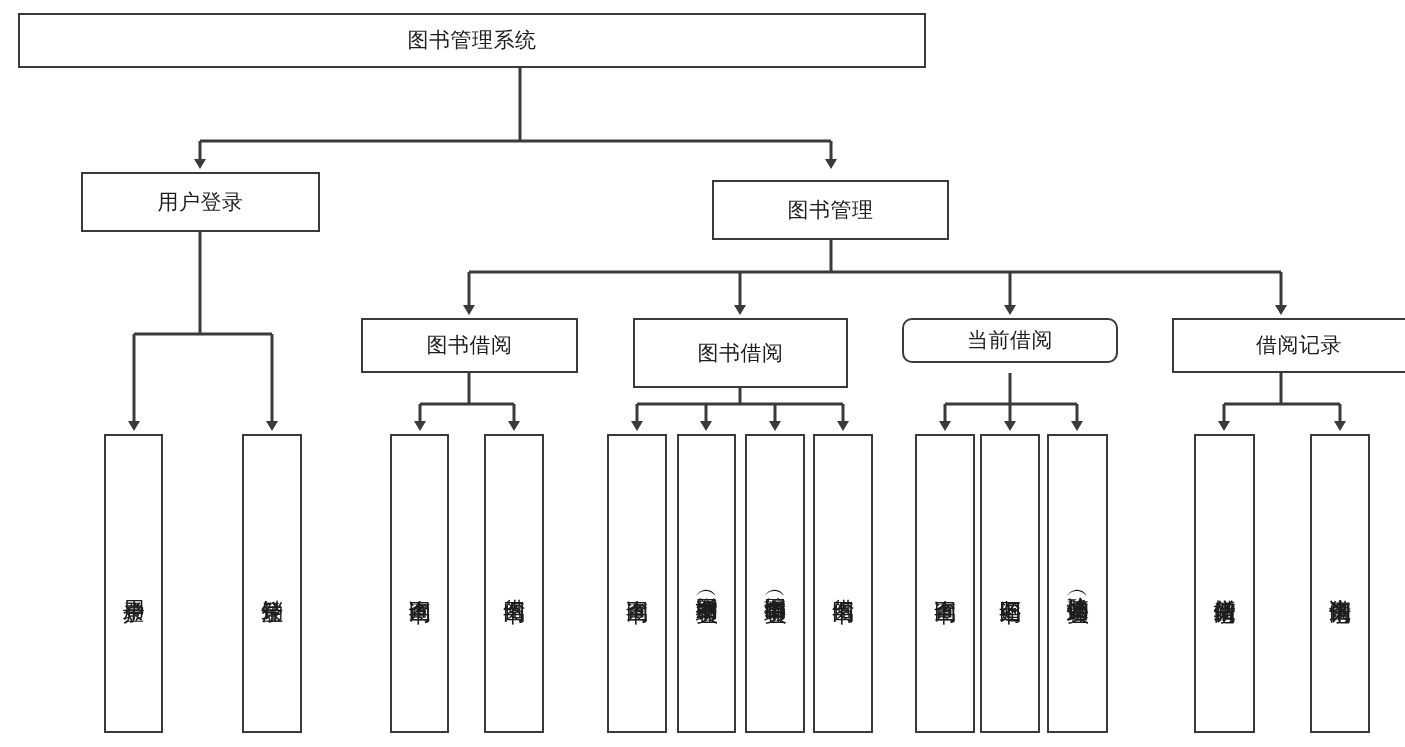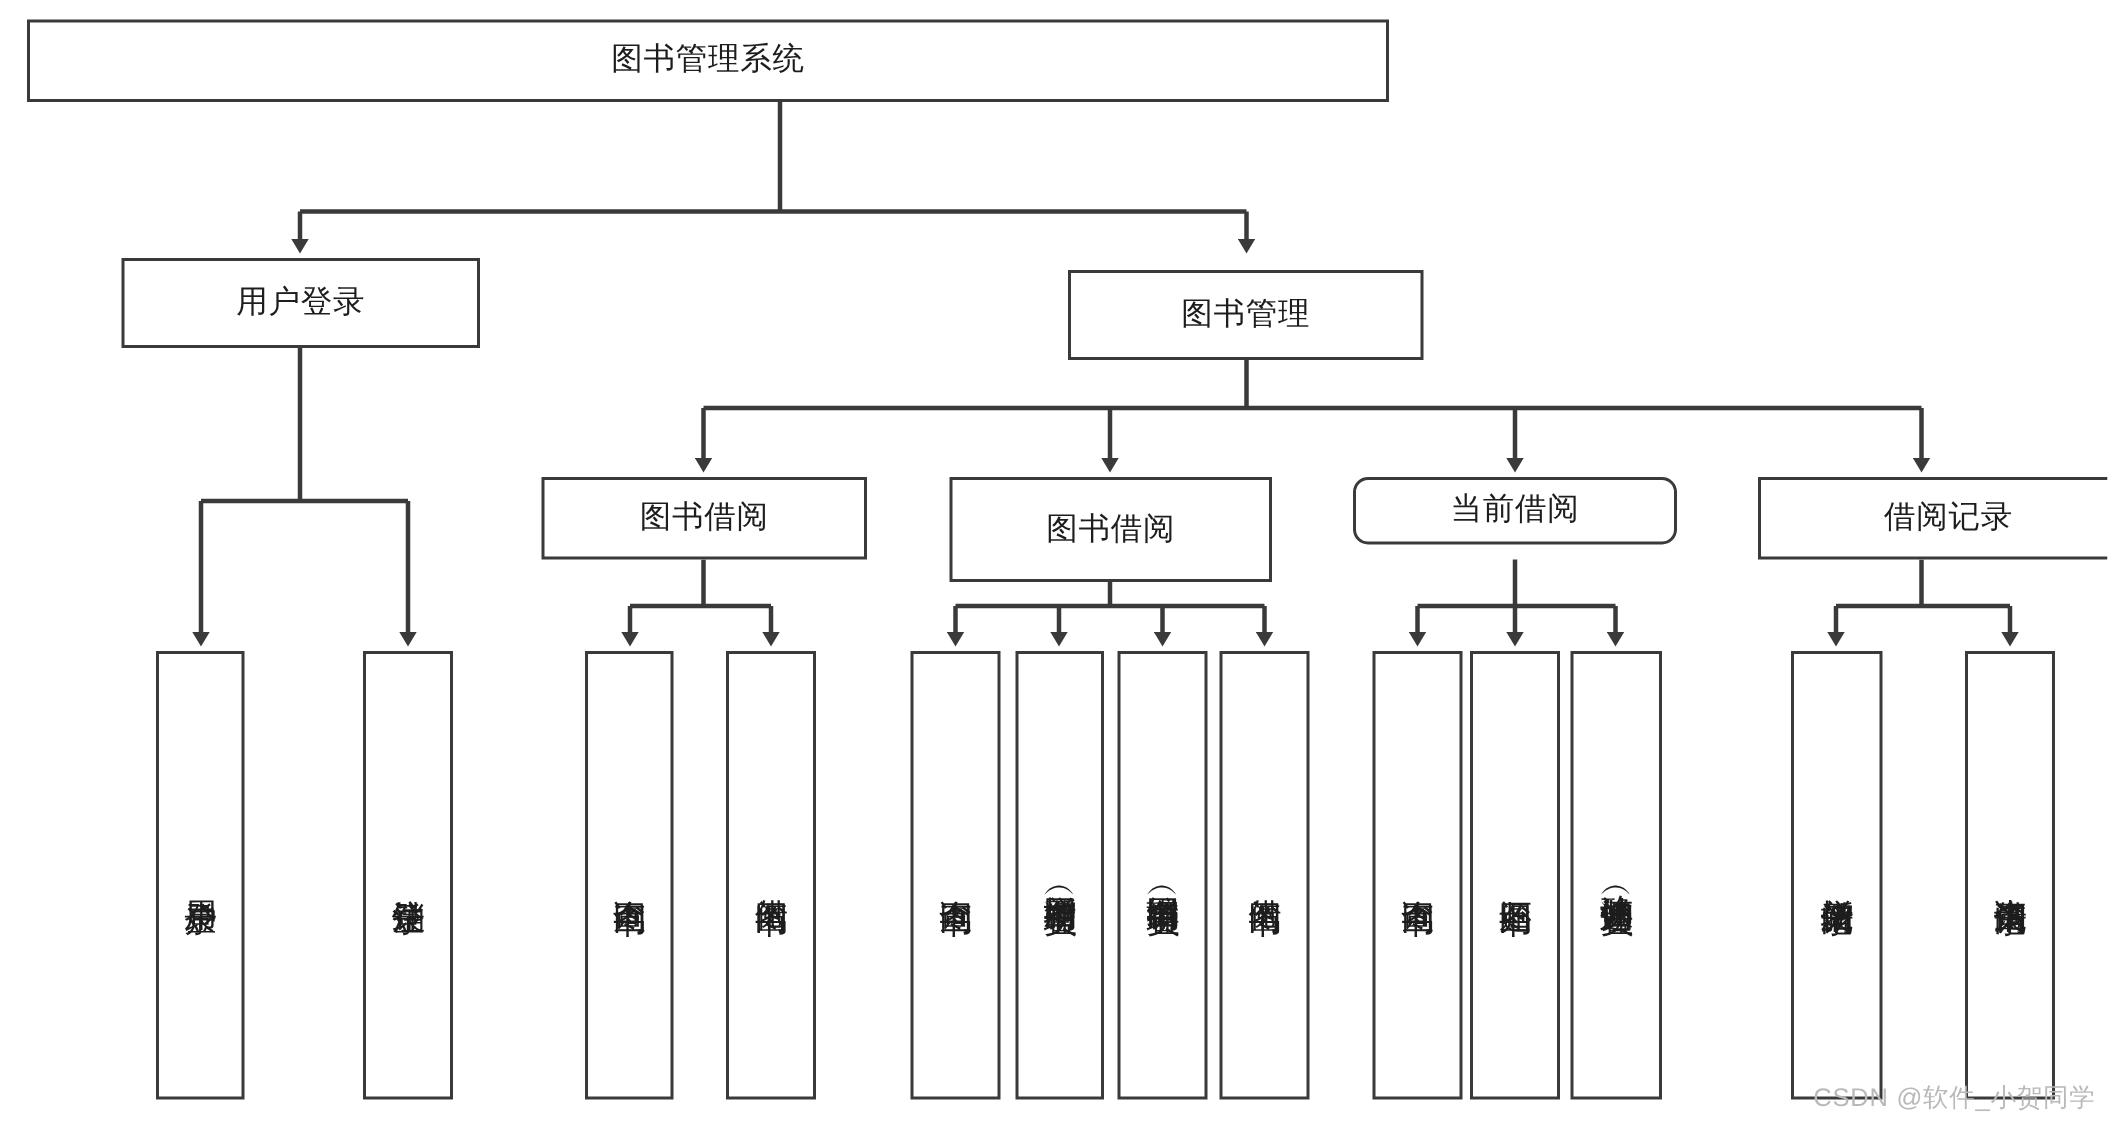--- a/index.html
+++ b/index.html
@@ -181,14 +181,13 @@
         <span class="node-label">确认归还（管理员）</span>
       </div>
       <div class="node vert" style="left: 1194px; top: 434px; width: 61px; height: 299px;">
         <span class="node-label">新增借阅记录</span>
       </div>
       <div class="node vert" style="left: 1310px; top: 434px; width: 60px; height: 299px;">
         <span class="node-label">查询借阅记录</span>
       </div>
     </div>
 
-  <div class="watermark">CSDN @软件_小贺同学</div>
 </div>
 
 </body></html>

